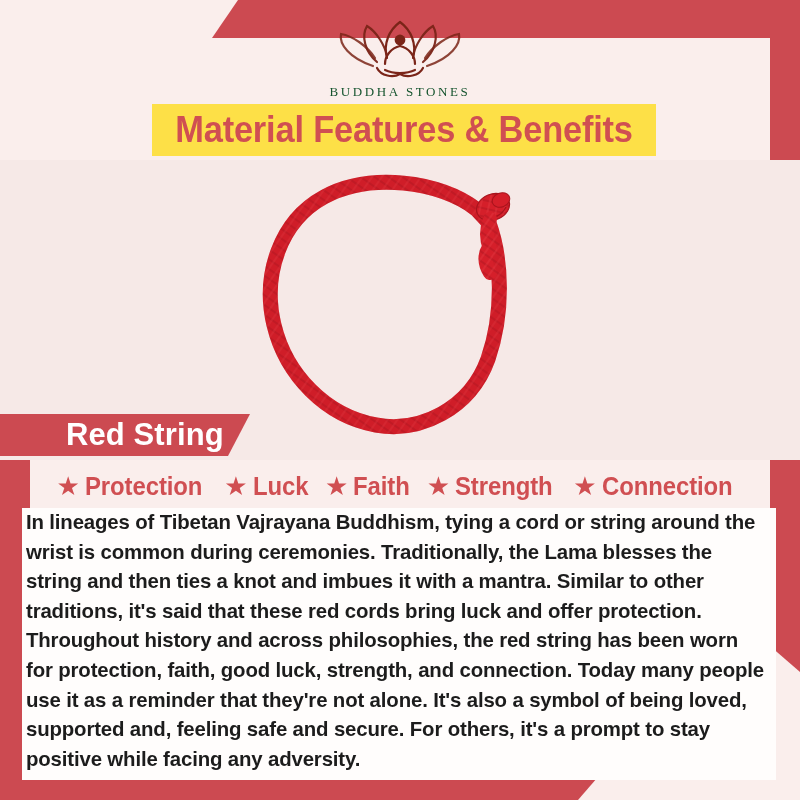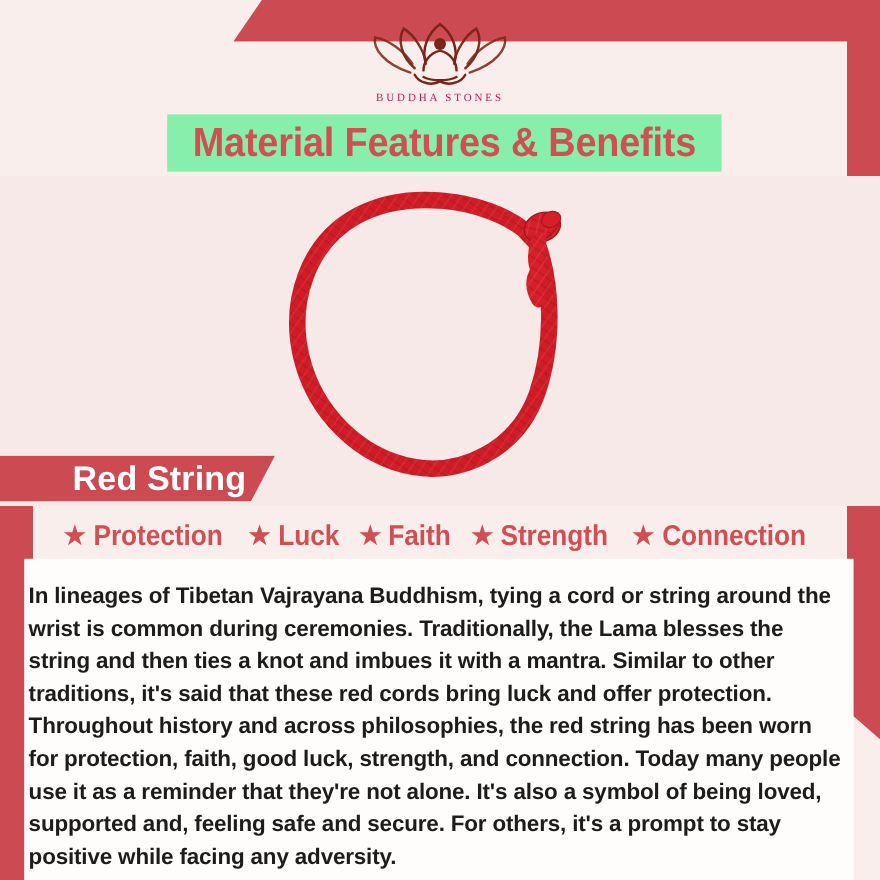--- a/index.html
+++ b/index.html
@@ -69,34 +69,34 @@
     text-align: center;
   }
   .logo-mark {
     display: block;
     margin: 0 auto;
   }
   .logo-wordmark {
     display: block;
     margin-top: 2px;
     font-family: "Liberation Serif", serif;
-    font-size: 10px;
+    font-size: 13px;
     letter-spacing: 2.6px;
-    color: #be185d;
+    color: #14532d;
     font-weight: 400;
   }
 
   
   .title-banner {
     position: absolute;
     left: 152px;
     top: 104px;
     width: 504px;
     height: 52px;
-    background: #86efac;
+    background: #fde047;
     display: flex;
     align-items: center;
     justify-content: center;
   }
   .title-text {
     font-family: "Liberation Sans Narrow", "Liberation Sans", sans-serif;
     font-weight: bold;
     font-size: 37px;
     color: #d04f52;
     letter-spacing: -0.2px;
@@ -175,21 +175,21 @@
     letter-spacing: -0.1px;
   }
 
   
   .body-panel {
     position: absolute;
     left: 22px;
     top: 508px;
     width: 754px;
     background: #fffdfc;
-    padding: 20px 0 6px 0;
+    padding: 0 0 6px 0;
   }
   .body-text {
     margin: 0;
     padding: 0 6px 0 4px;
     font-size: 20.4px;
     line-height: 29.6px;
     font-weight: bold;
     color: #1c1c1c;
     letter-spacing: -0.15px;
     text-align: left;

